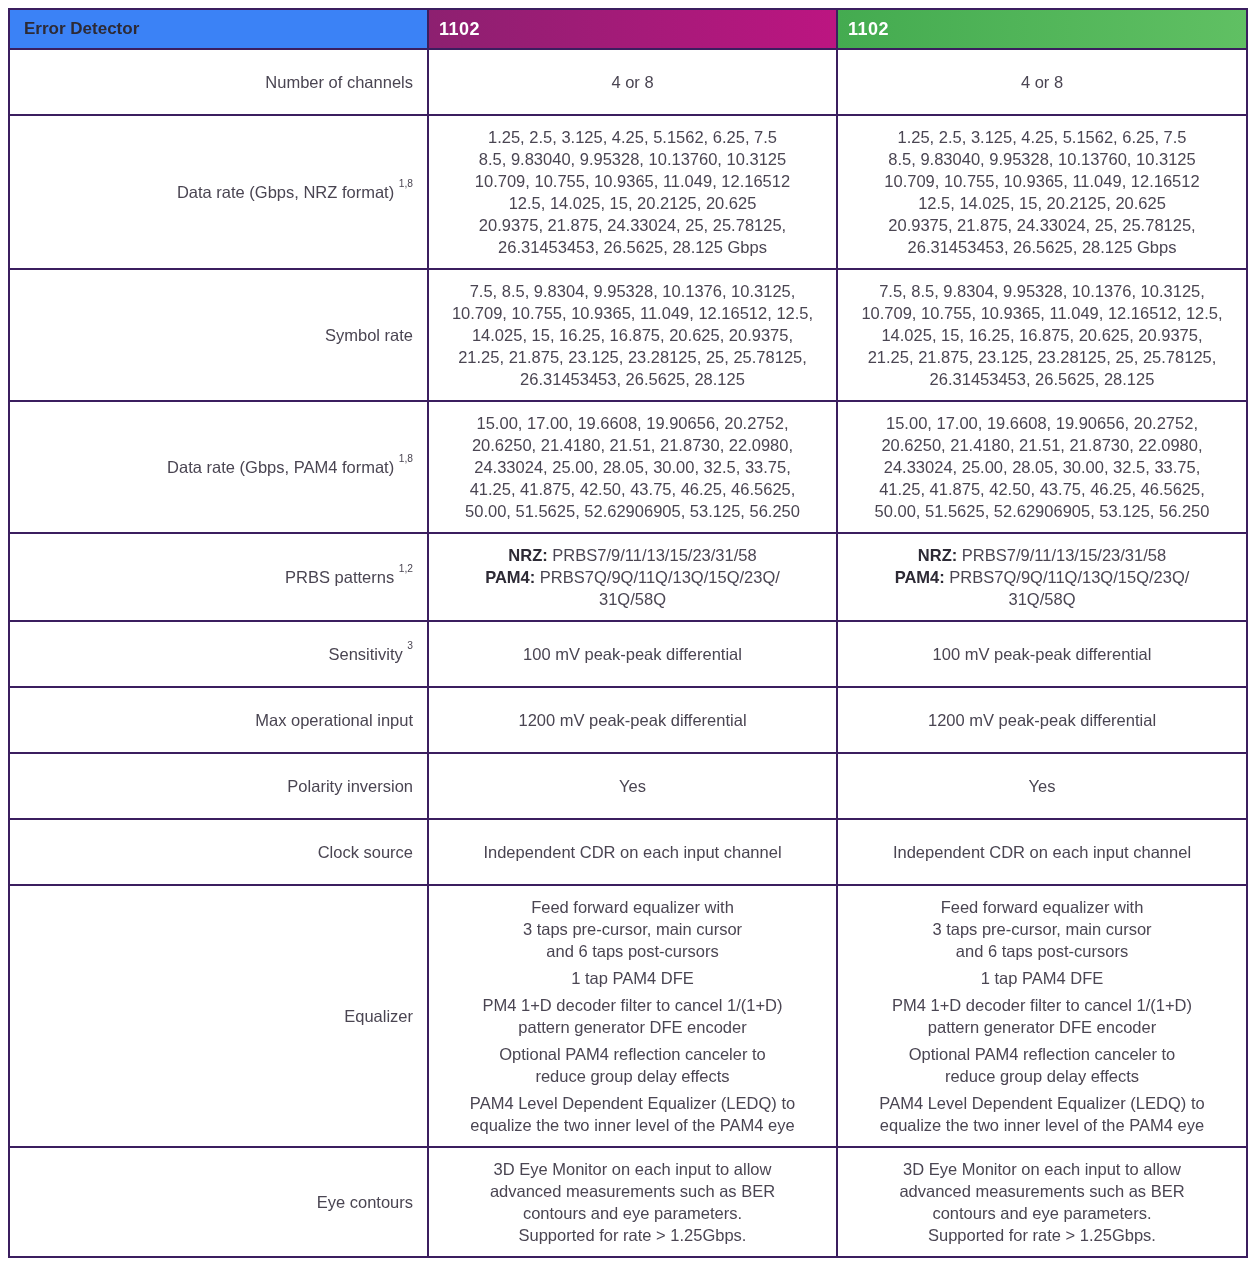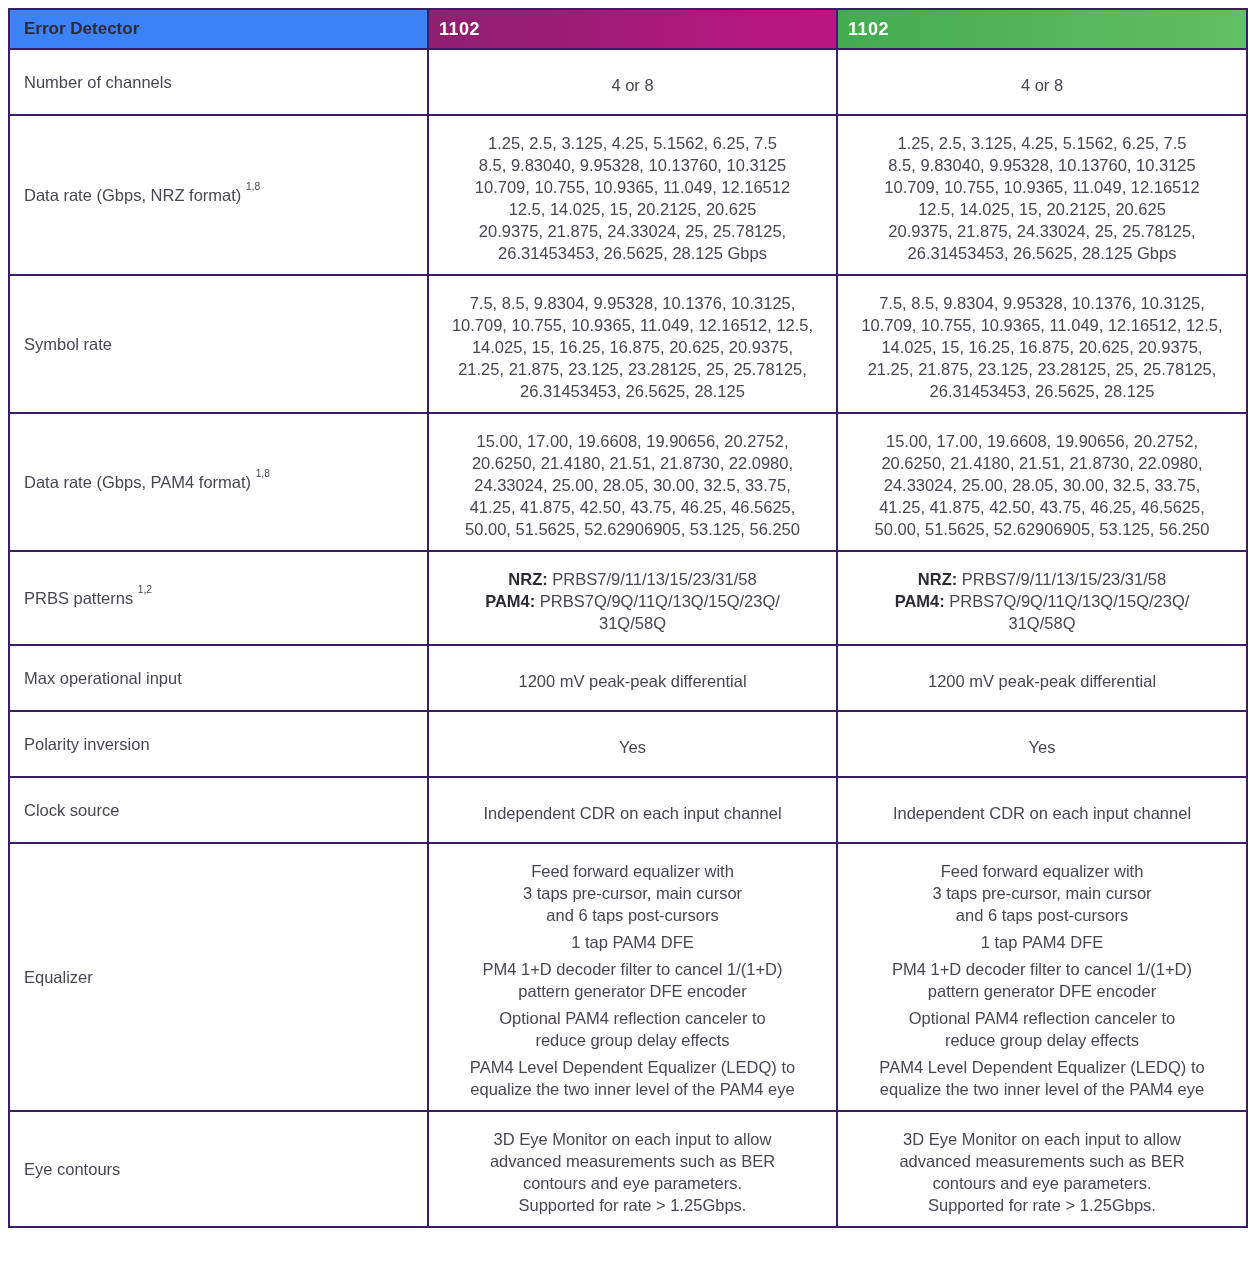--- a/index.html
+++ b/index.html
@@ -42,29 +42,29 @@
   }
   .product-cell{
     color:#ffffff;
     font-weight:bold;
     text-align:left;
     padding:8px 10px;
     font-size:18px;
     letter-spacing:0.5px;
   }
   .label-cell{
-    text-align:left;
+    text-align:right;
     padding:21px 14px;
   }
   .value-cell{
     text-align:center;
     padding:10px 12px;
   }
   .para{margin:5px 0;}
-  .para:first-child{margin-top:6px;}
+  .para:first-child{margin-top:0;}
   .para:last-child{margin-bottom:0;}
   sup{
     font-size:0.62em;
     line-height:0;
     position:relative;
     top:-0.48em;
   }
   strong{color:var(--heading);}
 </style>
 </head>
@@ -124,20 +124,29 @@
         <tr>
           <td class="label-cell">PRBS patterns <sup>1,2</sup></td>
           <td class="value-cell">
             <div class="para"><strong>NRZ:</strong> PRBS7/9/11/13/15/23/31/58<br><strong>PAM4:</strong> PRBS7Q/9Q/11Q/13Q/15Q/23Q/<br>31Q/58Q</div>
           </td>
           <td class="value-cell">
             <div class="para"><strong>NRZ:</strong> PRBS7/9/11/13/15/23/31/58<br><strong>PAM4:</strong> PRBS7Q/9Q/11Q/13Q/15Q/23Q/<br>31Q/58Q</div>
           </td>
         </tr>
         <tr>
+          <td class="label-cell">Sensitivity <sup>3</sup></td>
+          <td class="value-cell">
+            <div class="para">100 mV peak-peak differential</div>
+          </td>
+          <td class="value-cell">
+            <div class="para">100 mV peak-peak differential</div>
+          </td>
+        </tr>
+        <tr>
           <td class="label-cell">Max operational input</td>
           <td class="value-cell">
             <div class="para">1200 mV peak-peak differential</div>
           </td>
           <td class="value-cell">
             <div class="para">1200 mV peak-peak differential</div>
           </td>
         </tr>
         <tr>
           <td class="label-cell">Polarity inversion</td>

